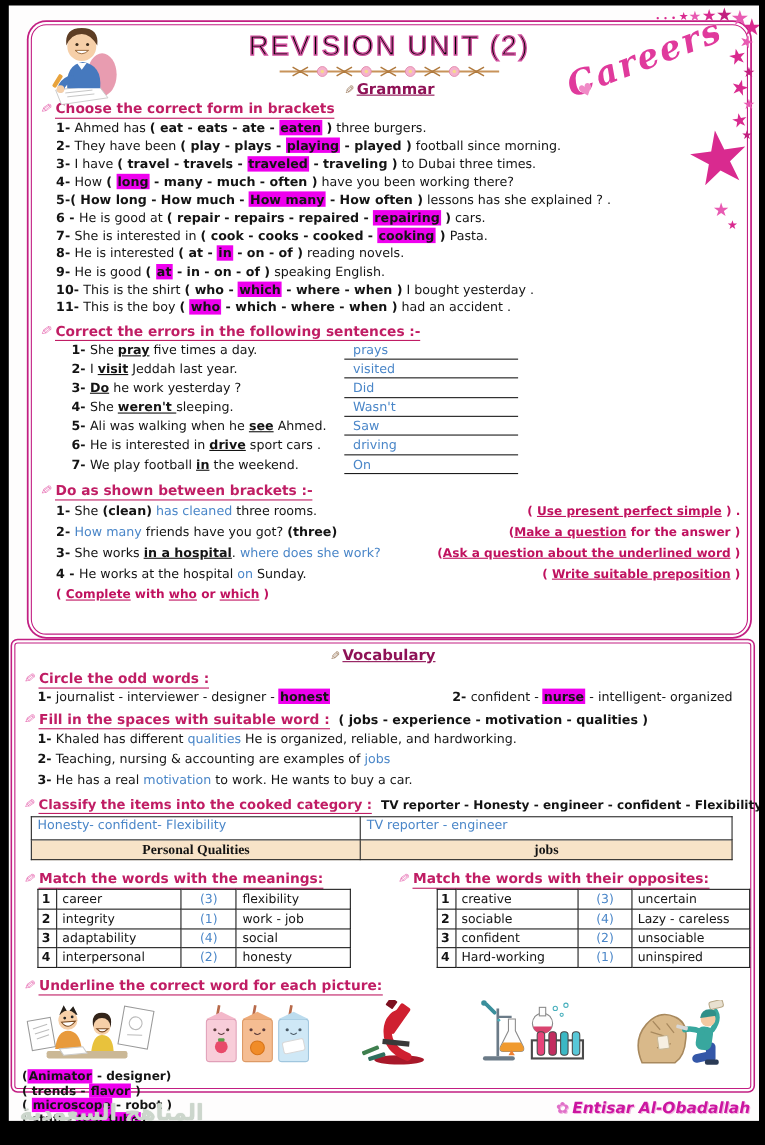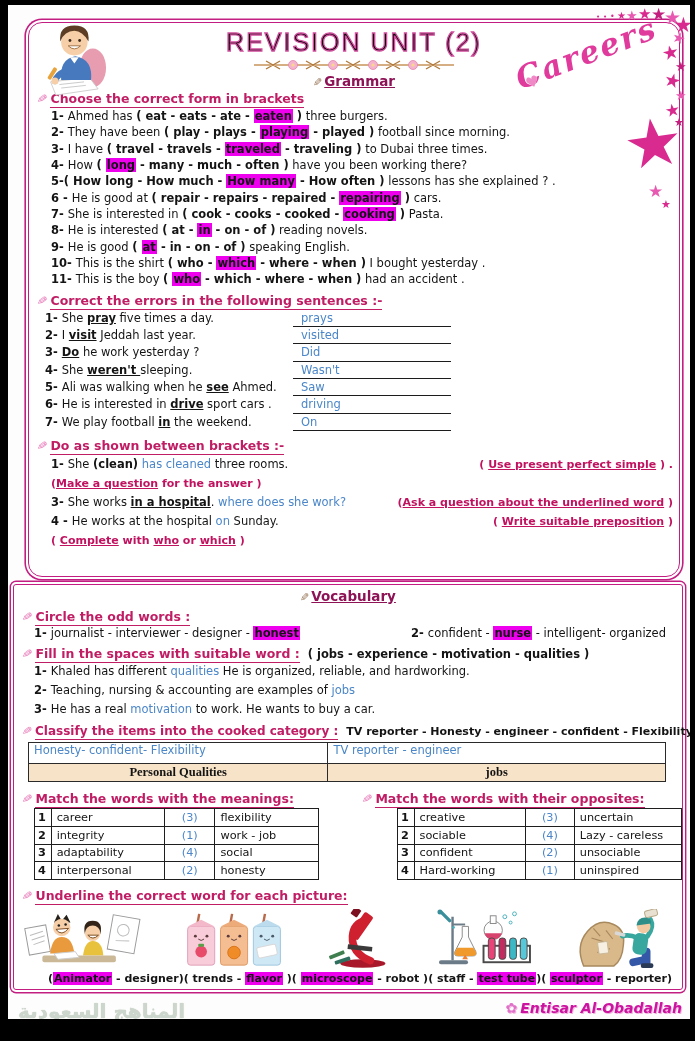--- a/index.html
+++ b/index.html
@@ -29,21 +29,21 @@
 
   
   .line{margin-left:22px;font-size:11.5px;line-height:16.35px;white-space:nowrap;}
   .b{font-weight:bold;}
   .hl{background:#ee00ee;font-weight:bold;padding:0 1px;}
   .bl{color:#4a86c8;}
   .bu{font-weight:bold;text-decoration:underline;}
   .m{color:#c0125f;font-weight:bold;}
   .mu{color:#c0125f;font-weight:bold;text-decoration:underline;}
 
-  .crow{display:flex;margin-left:16px;font-size:11.5px;line-height:16.3px;}
+  .crow{display:flex;margin-left:36px;font-size:11.5px;line-height:16.3px;}
   .crow .s{width:248px;white-space:nowrap;}
   .crow .a{width:150px;border-bottom:1.6px solid #1c1c1c;color:#4a86c8;padding-left:8px;white-space:nowrap;}
 
   .brow{display:flex;justify-content:space-between;margin:0 6px 0 22px;font-size:11.5px;line-height:19px;}
   .brow .s{white-space:nowrap;}
   .brow .ins{font-size:11px;white-space:nowrap;text-align:right;}
 
   
   .odd-row{display:flex;margin:1px 16px 0 20px;font-size:11.5px;}
   .odd-row .o2{margin-left:auto;}
@@ -61,22 +61,22 @@
   .match-heads{display:flex;margin:9px 0 2px 8px;}
   .match-heads .mh2{margin-left:68px;}
   .mwrap{display:flex;margin-left:20px;gap:78px;margin-top:1px;}
   .mtable{border-collapse:collapse;font-size:11.3px;}
   .mtable td{border:1.3px solid #1e1e1e;height:16.6px;padding:0 5px;white-space:nowrap;}
   .mtable .n{font-weight:bold;width:10px;padding:0 3px;}
   .mtable .w{width:108px;}
   .mtable .k{width:44px;color:#4a86c8;text-align:center;}
   .mtable .d{width:100px;}
   .pics{display:flex;justify-content:space-between;align-items:flex-end;padding:2px 16px 0 10px;height:62px;}
-  .caps{display:flex;justify-content:flex-end;padding:3px 10px 0 6px;font-weight:bold;
-        font-size:11px;white-space:nowrap;}
+  .caps{display:flex;justify-content:flex-start;padding:3px 10px 0 6px;font-weight:bold;
+        font-size:11px;white-space:nowrap;flex-direction:column;}
 
   
   .stars{position:absolute;inset:0;pointer-events:none;}
   .st{position:absolute;line-height:1;color:#d92a8f;}
   .careers{position:absolute;right:30px;top:30px;transform:rotate(-21deg);
            font-family:"DejaVu Serif",serif;font-style:italic;font-weight:bold;font-size:31px;
            color:#e03a9c;letter-spacing:2px;text-shadow:0 0 1px #fff;}
   .careers .heart{position:absolute;left:7px;top:17px;font-size:15px;color:#f08ac6;font-style:normal;}
   .boy{position:absolute;left:4px;top:-5px;}
   .watermark{position:absolute;left:10px;bottom:-4px;font-size:20px;font-weight:bold;color:#ccd6cc;
@@ -179,20 +179,21 @@
       </div>
 
     <div class="shead" style="margin-top:7px">
       <span class="pic">✎</span><span class="txt">Do as shown between brackets  :-</span>
     </div>
     <div class="brow">
         <div class="s"><span class="b">1- </span><span>She  </span><span class="b">(clean)</span><span> </span><span class="bl">has cleaned</span><span> three  rooms.</span></div>
         <div class="ins"><span class="m">( </span><span class="mu">Use present perfect simple</span><span class="m"> ) .</span></div>
       </div>
     <div class="brow">
+        <div class="s"><span class="b">2- </span><span class="bl">How many</span><span> friends have you got?  </span><span class="b">(three)</span></div>
         <div class="ins"><span class="m">(</span><span class="mu">Make a question</span><span class="m"> for the answer )</span></div>
       </div>
     <div class="brow">
         <div class="s"><span class="b">3- </span><span>She works </span><span class="bu">in a  hospital</span><span>.    </span><span class="bl">where does she work?</span></div>
         <div class="ins"><span class="m">(</span><span class="mu">Ask a question about the underlined word</span><span class="m"> )</span></div>
       </div>
     <div class="brow">
         <div class="s"><span class="b">4 - </span><span>He works at the hospital </span><span class="bl">on</span><span> Sunday.</span></div>
         <div class="ins"><span class="m">( </span><span class="mu">Write suitable preposition</span><span class="m"> )</span></div>
       </div>

